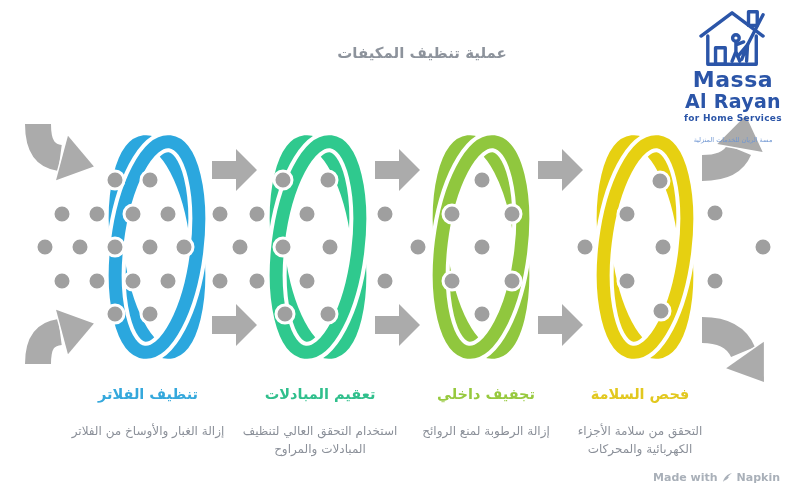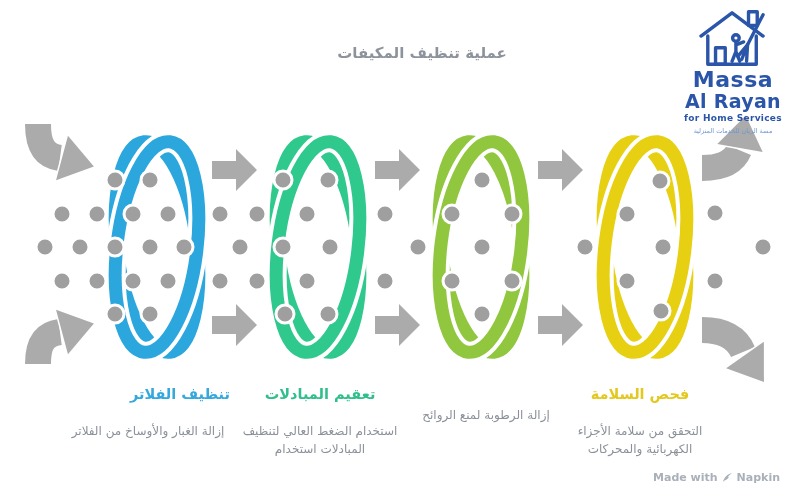--- a/index.html
+++ b/index.html
@@ -6,21 +6,21 @@
   .canvas{position:relative;width:800px;height:500px;background:#ffffff;overflow:hidden;
           font-family:"DejaVu Sans",sans-serif;}
   .title{position:absolute;top:44px;left:0;width:800px;text-align:center;
          transform:translateX(22px);font-size:15px;font-weight:bold;direction:rtl;letter-spacing:.2px;}
   #flow-canvas{position:absolute;left:0;top:0;}
   .logo{position:absolute;top:6px;right:7px;width:120px;text-align:center;line-height:1;}
   .logo svg{display:block;margin:0 auto;}
   .logo-l1{font-size:22px;font-weight:bold;letter-spacing:.5px;margin-top:-1px;}
   .logo-l2{font-size:19px;font-weight:bold;letter-spacing:.3px;margin-top:1px;}
   .logo-l3{font-size:9px;font-weight:bold;margin-top:3px;letter-spacing:.3px;}
-  .logo-l4{font-size:6.5px;margin-top:5px;direction:rtl;}
+  .logo-l4{font-size:6.5px;margin-top:14px;direction:rtl;}
   .step{position:absolute;top:386px;width:164px;text-align:center;direction:rtl;}
   .step-title{font-size:14.5px;font-weight:bold;display:block;}
   .step-desc{display:block;margin-top:20px;font-size:12px;line-height:1.5;}
   .credit{position:absolute;right:20px;bottom:16px;font-size:11px;
           display:flex;align-items:center;gap:4px;font-weight:bold;opacity:.85;margin-left:39px;}
 </style>
 </head>
 <body>
 
 <div class="canvas">
@@ -134,28 +134,29 @@
         <path d="M56,40 L46,52 M56,40 L50,55 M56,40 L55,57"></path>
       </g>
     </svg>
     <div class="logo-l1 logo-text">Massa</div>
     <div class="logo-l2 logo-text">Al Rayan</div>
     <div class="logo-l3 logo-text">for Home Services</div>
     <div class="logo-l4" style="color: rgb(111, 150, 210);">مسة الريان للخدمات المنزلية</div>
   </div>
 
   <div class="step" style="left: 66px;">
-    <span class="step-title" style="color: rgb(53, 168, 220); text-align: right;">تنظيف الفلاتر</span>
+    <span class="step-title" style="color: rgb(53, 168, 220);">تنظيف الفلاتر</span>
     <span class="step-desc" style="color: rgb(139, 144, 153);">إزالة الغبار والأوساخ من الفلاتر</span>
   </div>
   <div class="step" style="left: 238px;">
     <span class="step-title" style="color: rgb(48, 191, 140);">تعقيم المبادلات</span>
-    <span class="step-desc" style="color: rgb(139, 144, 153);">استخدام الضغط العالي لتنظيف المبادلات استخدام</span>
+    <span class="step-desc" style="color: rgb(139, 144, 153);">استخدام التحقق العالي لتنظيف المبادلات والمراوح</span>
   </div>
   <div class="step" style="left: 404px;">
+    <span class="step-title" style="color: rgb(151, 201, 62);">تجفيف داخلي</span>
     <span class="step-desc" style="color: rgb(139, 144, 153);">إزالة الرطوبة لمنع الروائح</span>
   </div>
   <div class="step" style="left: 558px; text-align: center;">
     <span class="step-title" style="color: rgb(226, 200, 31);">فحص السلامة</span>
     <span class="step-desc" style="color: rgb(139, 144, 153);">التحقق من سلامة الأجزاء الكهربائية والمحركات</span>
   </div>
 
   <div class="credit" style="color: rgb(155, 163, 173);">
     <span>Made with</span>
     <svg width="11" height="11" viewBox="0 0 12 12">

